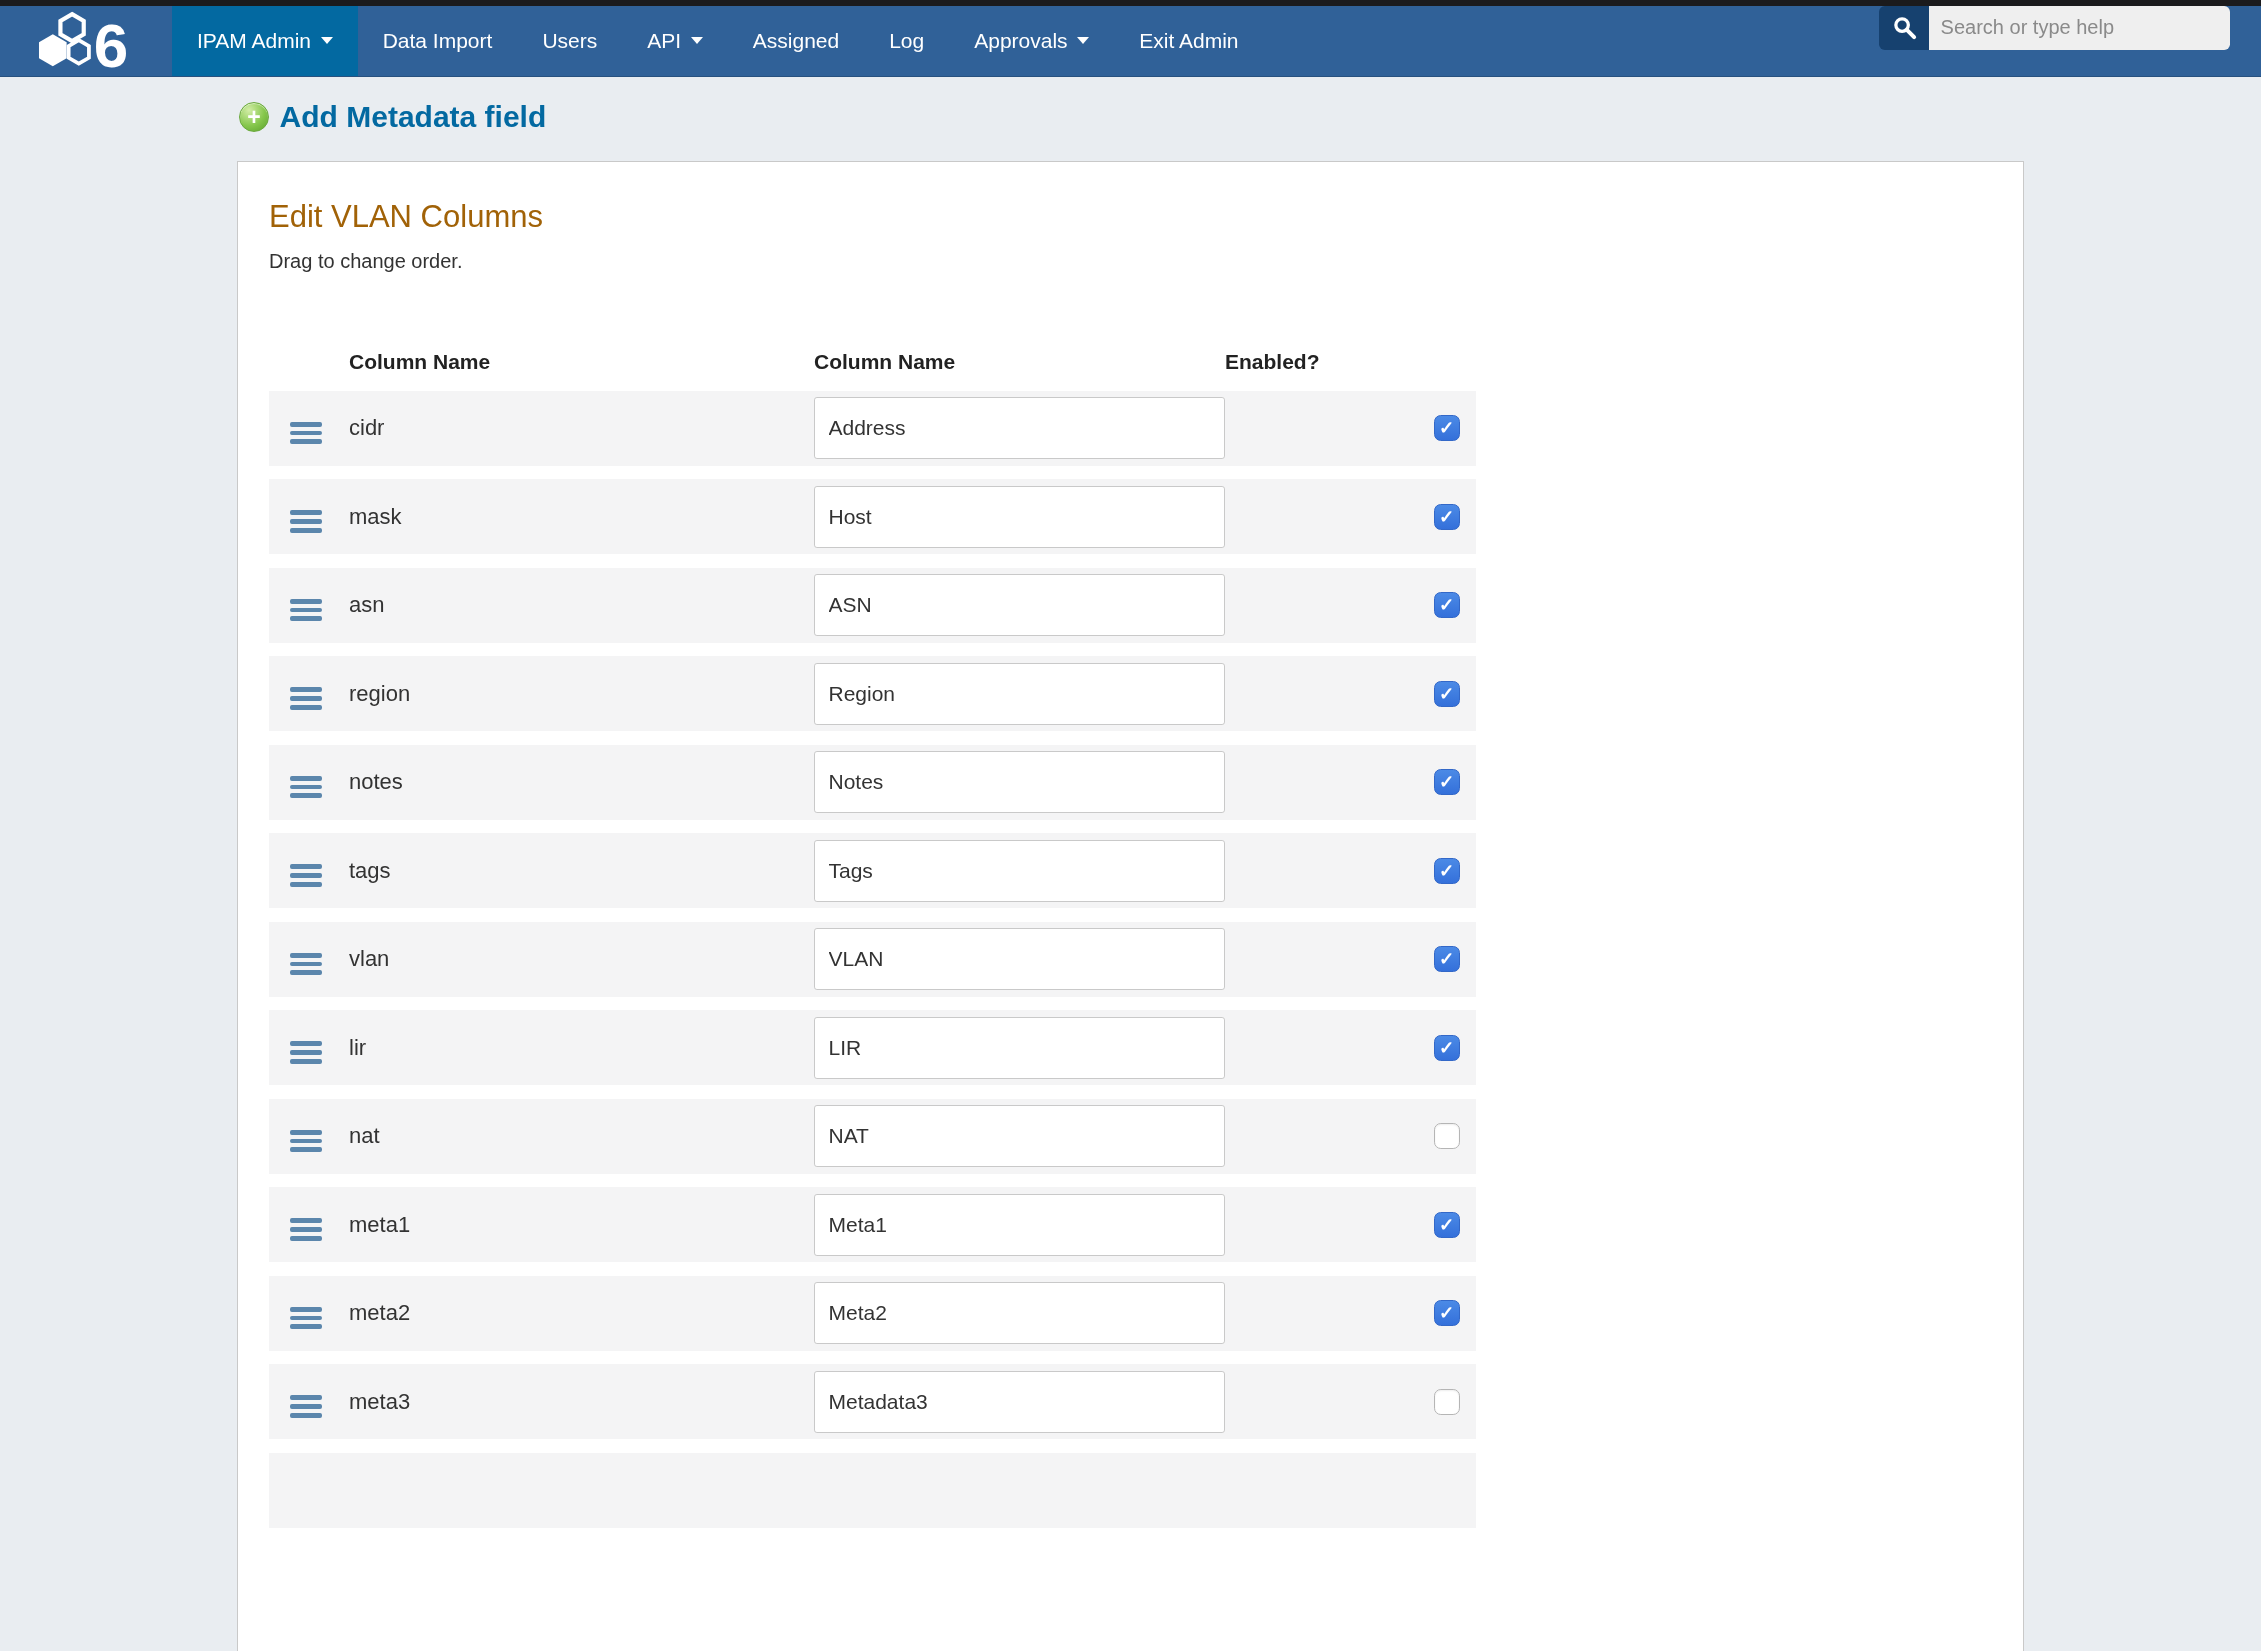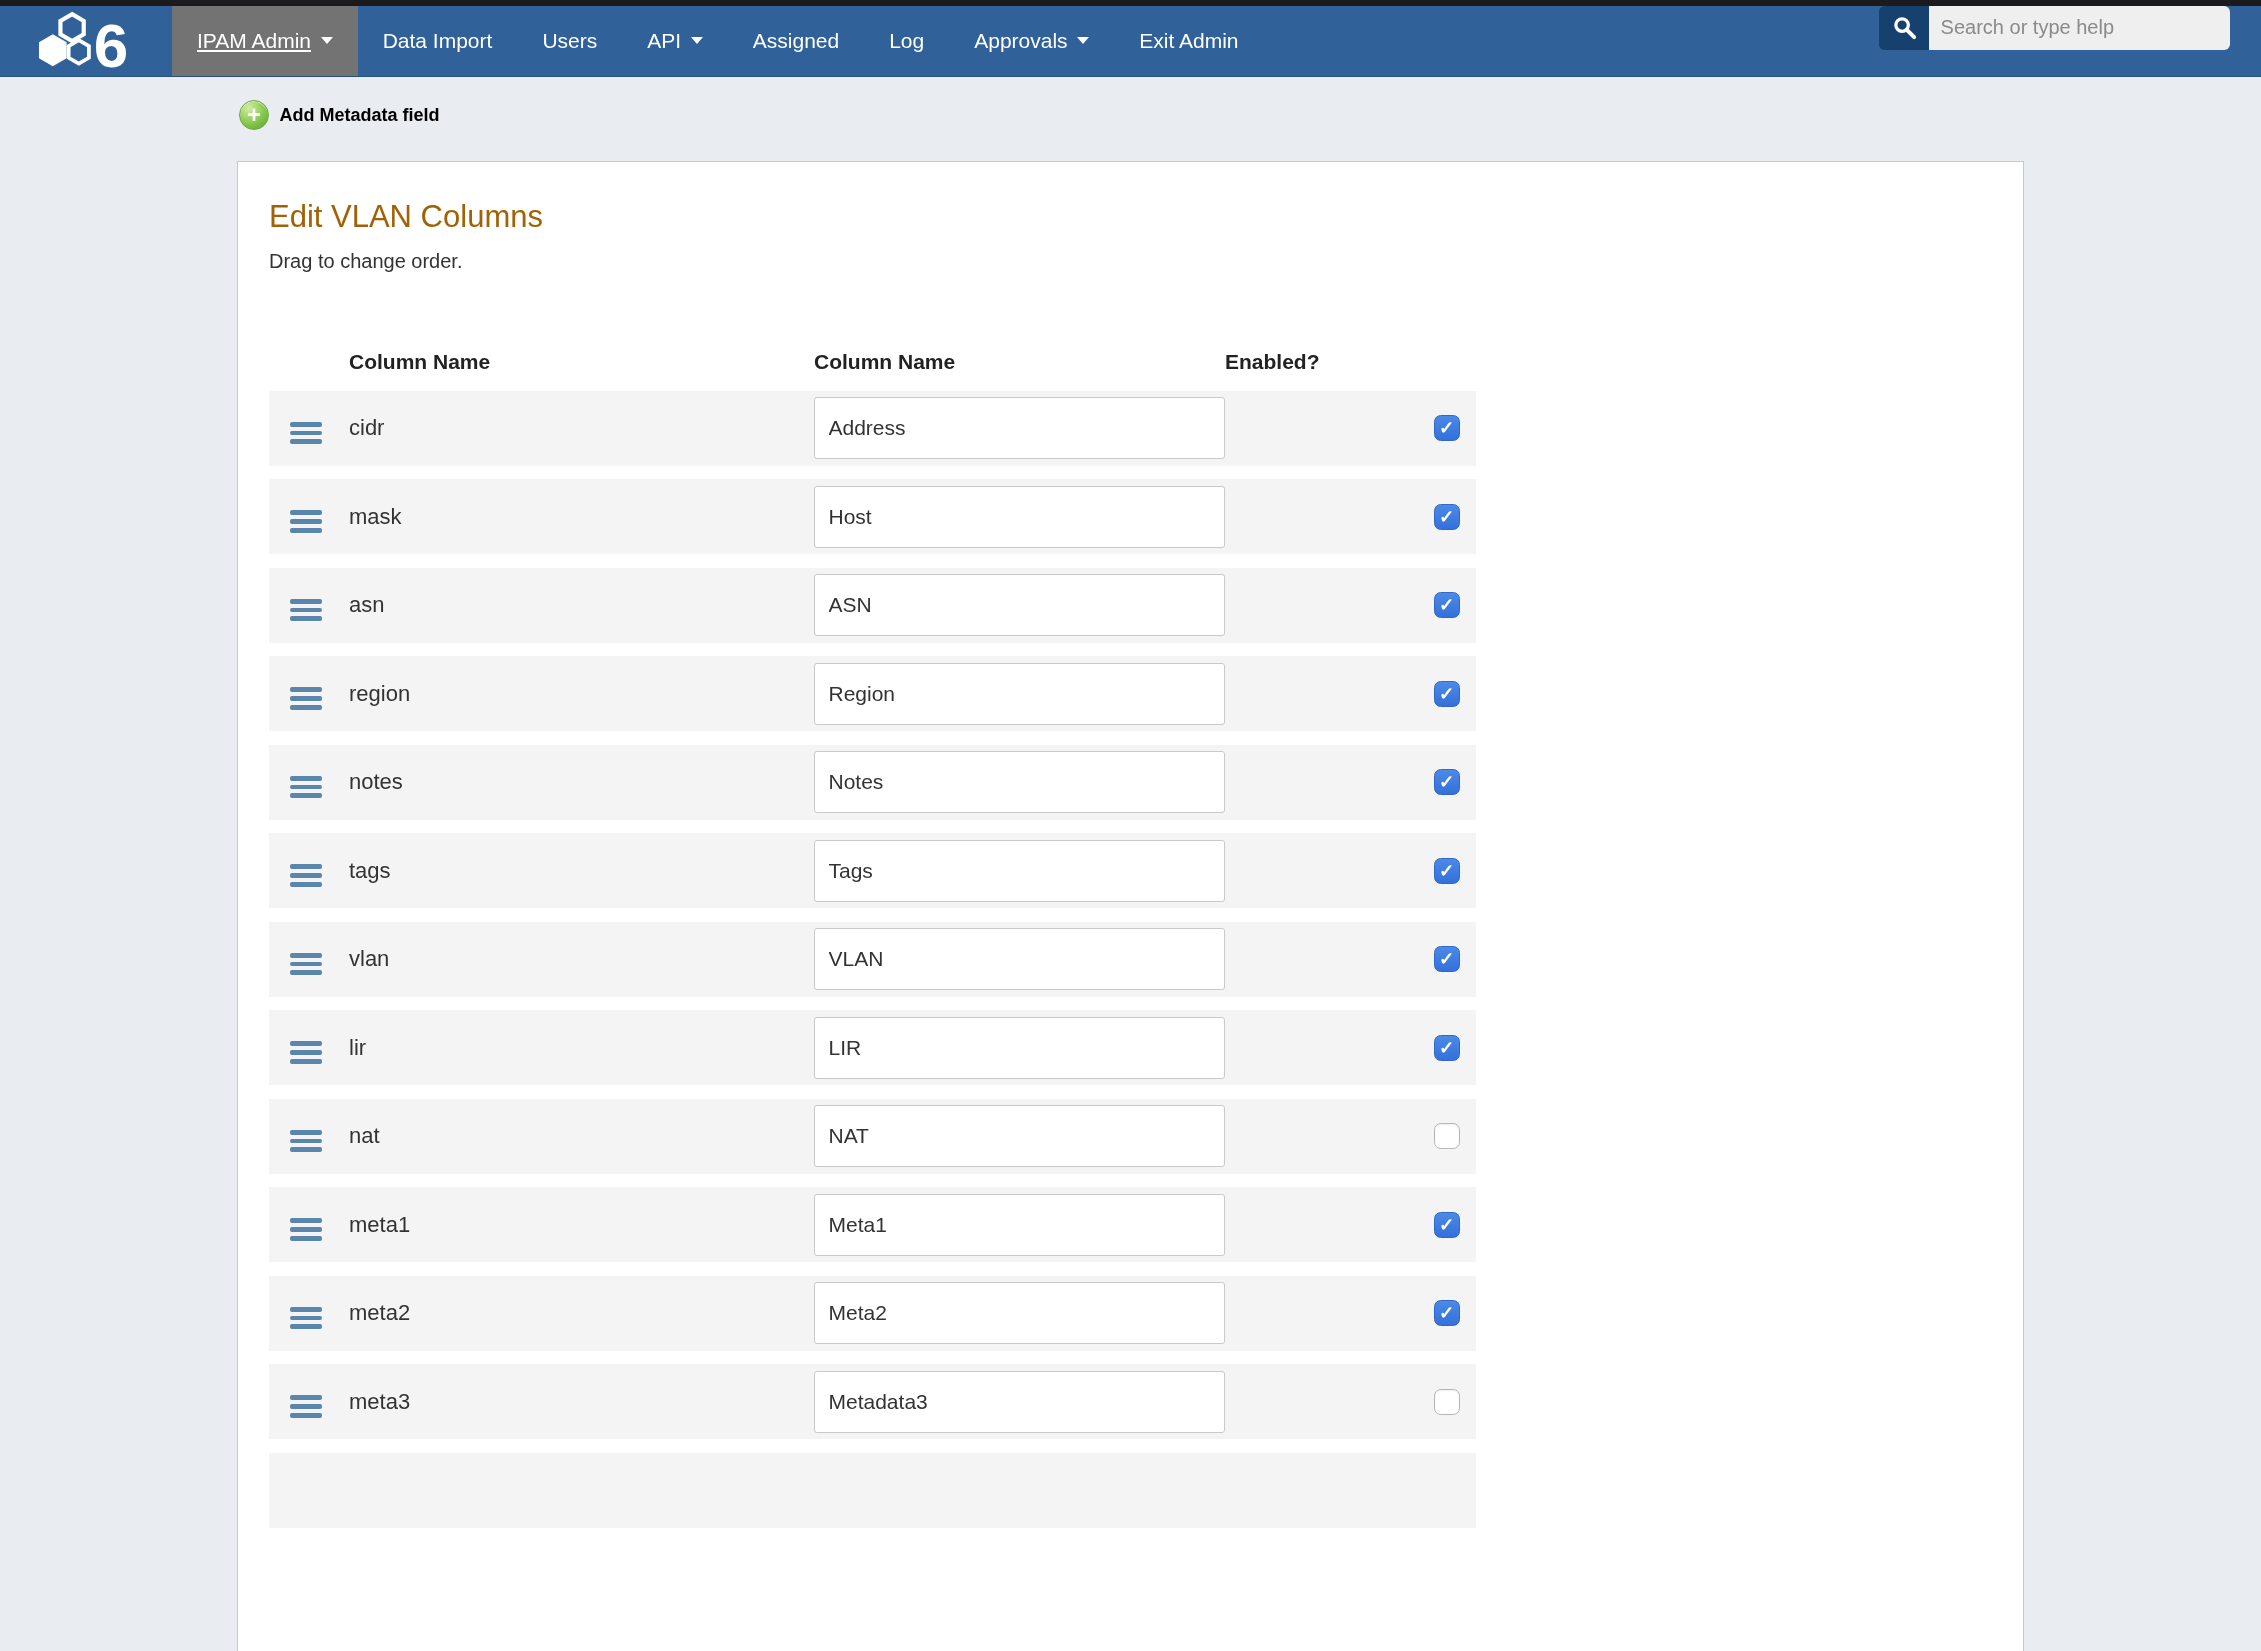--- a/index.html
+++ b/index.html
@@ -16,21 +16,21 @@
   .navbar {
     height: 71px; background: #306198; border-bottom: 1.9px solid #27517f;
     display: flex; align-items: stretch; color: #fff;
   }
   .logo-wrap { width: 172px; display: flex; align-items: center; padding-left: 25px; }
   .nav-items { display: flex; align-items: stretch; }
   .nav-item {
     display: flex; align-items: center; padding: 0 25px;
     font-size: 21px; color: #fff; cursor: pointer; white-space: nowrap;
   }
-  .nav-item.active { background: #737373; text-decoration: underline; }
+  .nav-item.active { background: #0369a1; }
   .caret {
     width: 0; height: 0; margin-left: 9.7px;
     border-left: 6.8px solid transparent; border-right: 6.8px solid transparent;
     border-top: 7.7px solid #fff; display: inline-block;
   }
   .search-wrap { margin-left: auto; margin-right: 31px; display: flex; align-items: flex-start; }
   .search-icon-box {
     width: 50px; height: 44px; background: #16416f; border-radius: 5.8px 0 0 5.8px;
     display: flex; align-items: center; justify-content: center;
   }
@@ -48,21 +48,21 @@
     display: flex; align-items: center; gap: 10.6px; cursor: pointer;
   }
   .plus-icon {
     width: 30px; height: 30px; border-radius: 50%;
     background: radial-gradient(circle at 32% 26%, #d2eda6, #86c74d 55%, #5fa52e 95%);
     border: 1px solid #6aa93d;
     display: flex; align-items: center; justify-content: center;
     color: #fff; font-size: 23px; font-weight: bold; line-height: 1;
     box-shadow: inset 0 1px 1px rgba(255,255,255,.6);
   }
-  .add-label { font-size: 18px; font-weight: bold; color: #000000; }
+  .add-label { font-size: 30px; font-weight: bold; color: #0369a1; }
 
   
   .panel {
     position: absolute; left: 237px; top: 161px;
     width: 1787px; height: 1506px;
     background: #fff; border: 1px solid #c9c9c9; border-bottom: none;
     padding-left: 31px; overflow: hidden;
   }
   .panel-title { margin-top: 37px; font-size: 31px; font-weight: 400; color: #a16207; line-height: 35px; }
   .panel-subtitle { margin-top: 16px; font-size: 20px; color: #333; line-height: 23px; }

